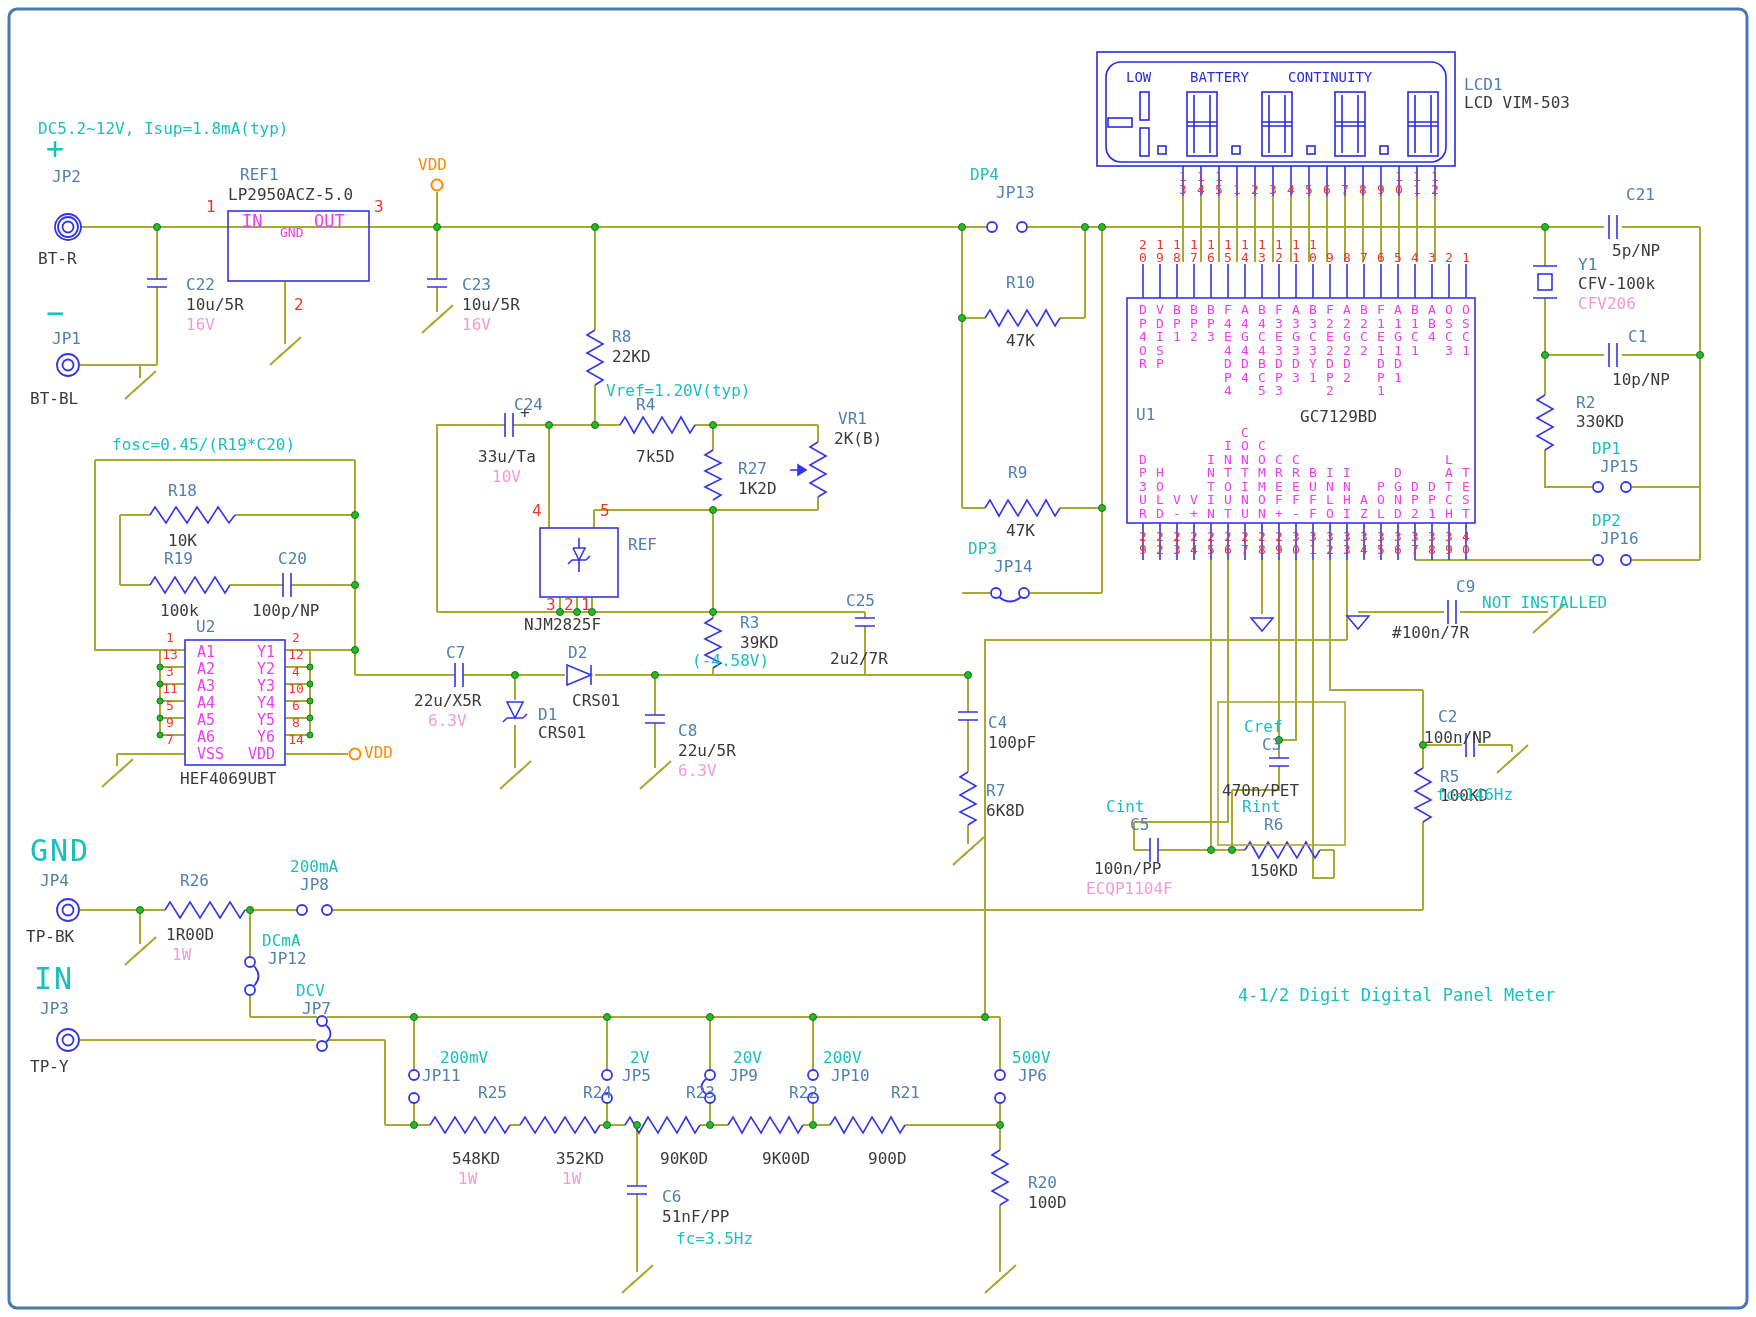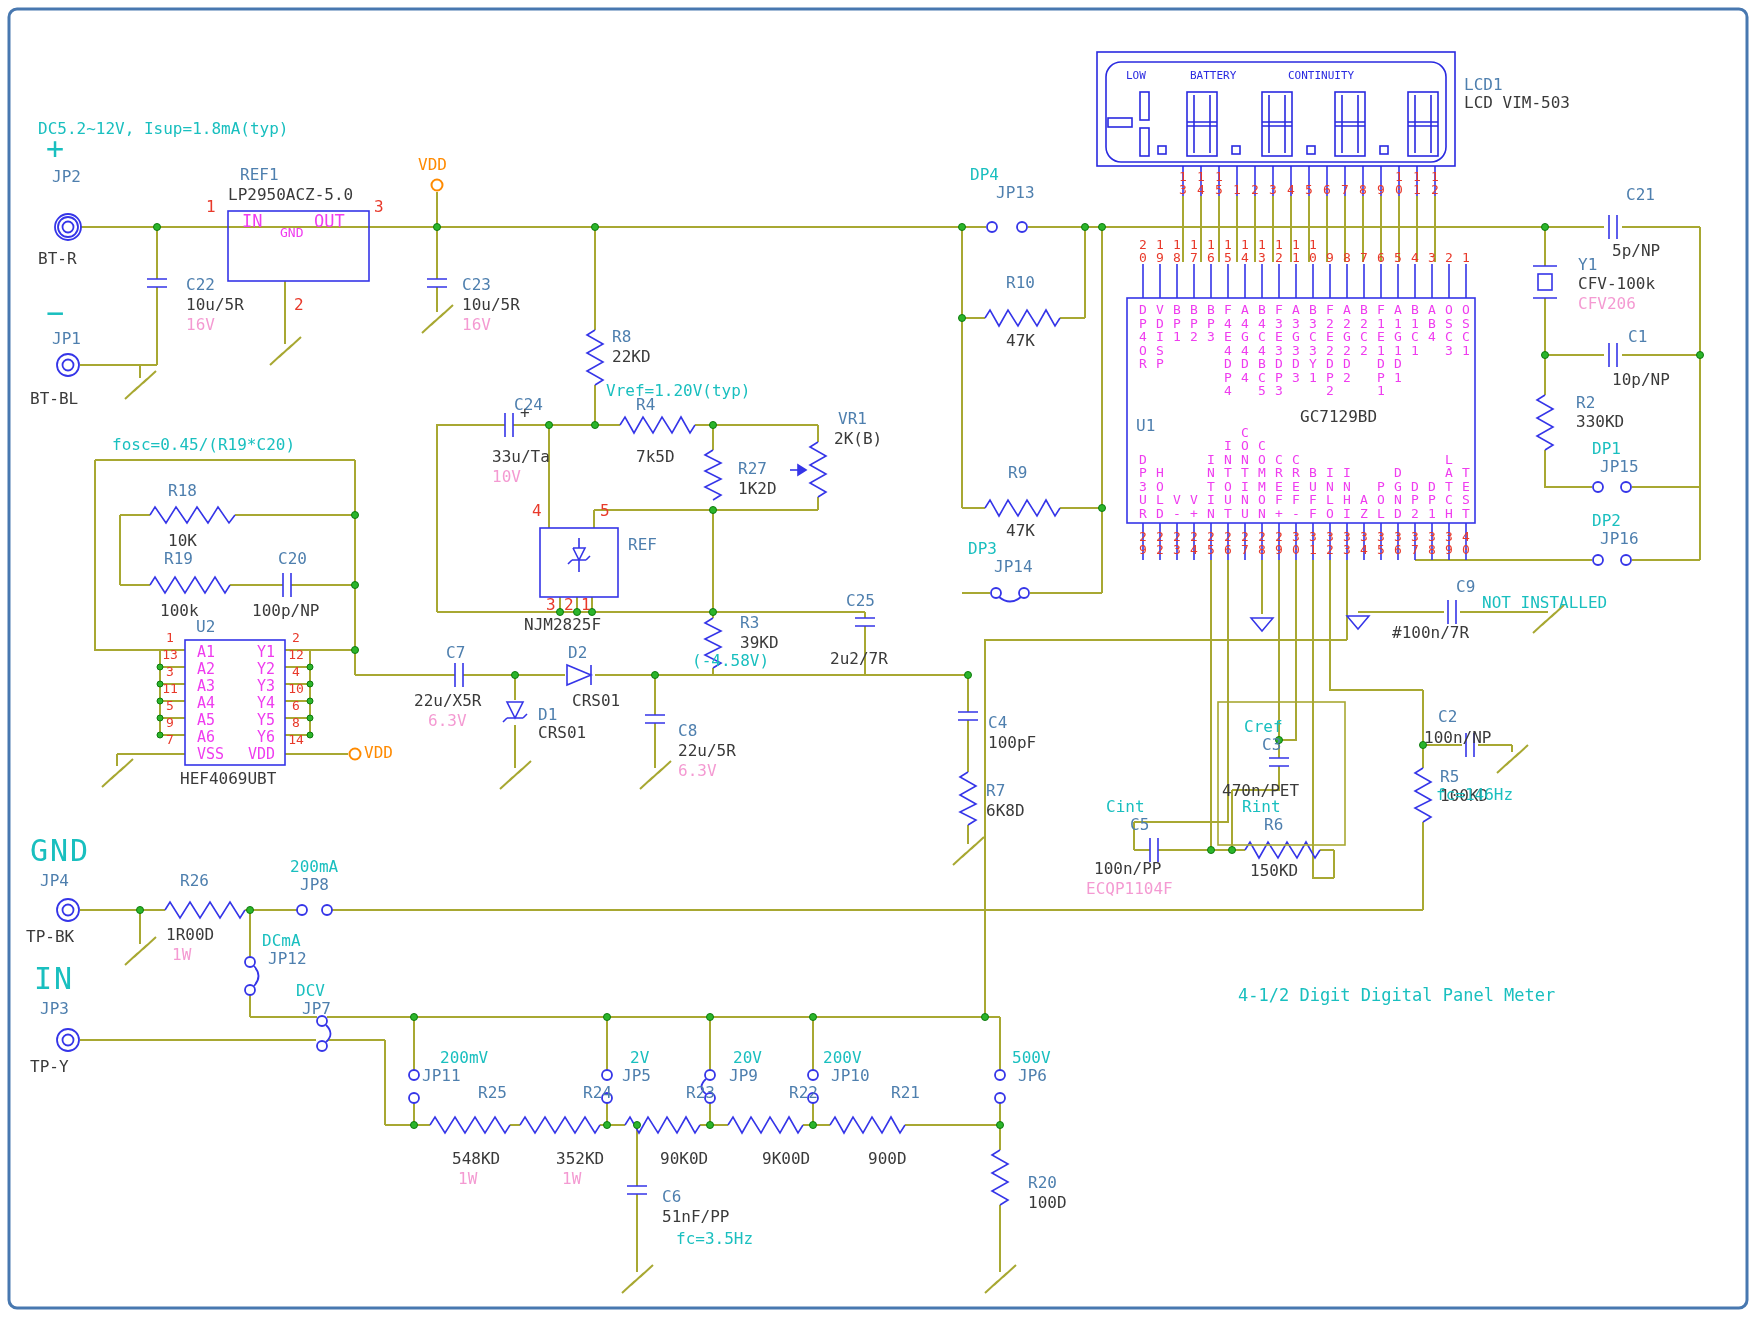--- a/index.html
+++ b/index.html
@@ -10,21 +10,21 @@
   .c-ref{color:#4e7fae}
   .c-dk{color:#3a3a3a}
   .c-cyan{color:#19bfbf}
   .c-pink{color:#f49ad2}
   .c-red{color:#e8392a}
   .c-mag{color:#ef3cef}
   .c-org{color:#ff8a00}
   .c-blue{color:#2a2ae0}
   .big{font-size:30px;letter-spacing:2px}
   .t17{font-size:17px}
-  .t13{font-size:11px}
+  .t13{font-size:14px}
   .vc{width:15px;word-break:break-all;text-align:center;font-size:13px;line-height:13.5px}
   .pf{position:absolute;display:flex;align-items:flex-end}
   .pf>div{width:14px;margin-right:3px;font-size:13px;line-height:13px;word-break:break-all;
           text-align:center;color:#e8392a}
   .pf.p18>div{margin-right:4px}
   .pf.topal{align-items:flex-start}
   .cols{position:absolute;display:flex;align-items:flex-start}
   .cols>div{width:14px;margin-right:3px;font-size:13px;line-height:13.5px;word-break:break-all;
             text-align:center;color:#ef3cef}
   .cols.botal{align-items:flex-end}
@@ -303,21 +303,21 @@
 <div class="lb c-dk" style="left:462px;top:296px">10u/5R</div>
 <div class="lb c-pink" style="left:462px;top:316px">16V</div>
 
 <div class="lb c-ref" style="left:612px;top:328px">R8</div>
 <div class="lb c-dk" style="left:612px;top:348px">22KD</div>
 <div class="lb c-cyan" style="left:606px;top:382px">Vref=1.20V(typ)</div>
 <div class="lb c-ref" style="left:636px;top:396px">R4</div>
 <div class="lb c-dk" style="left:636px;top:448px">7k5D</div>
 <div class="lb c-ref" style="left:514px;top:396px">C24</div>
 <div class="lb c-dk" style="left:520px;top:404px">+</div>
-<div class="lb c-dk" style="left:492px;top:448px">33u/Ta</div>
+<div class="lb c-dk" style="left:478px;top:448px">33u/Ta</div>
 <div class="lb c-pink" style="left:492px;top:468px">10V</div>
 <div class="lb c-ref" style="left:838px;top:410px">VR1</div>
 <div class="lb c-dk" style="left:834px;top:430px">2K(B)</div>
 <div class="lb c-ref" style="left:738px;top:460px">R27</div>
 <div class="lb c-dk" style="left:738px;top:480px">1K2D</div>
 <div class="lb c-ref" style="left:628px;top:536px">REF</div>
 <div class="lb c-dk" style="left:524px;top:616px">NJM2825F</div>
 <div class="lb c-red" style="left:532px;top:502px">4</div>
 <div class="lb c-red" style="left:600px;top:502px">5</div>
 <div class="lb c-red" style="left:546px;top:596px">3</div>
@@ -512,21 +512,21 @@
       <div>32</div>
       <div>33</div>
       <div>34</div>
       <div>35</div>
       <div>36</div>
       <div>37</div>
       <div>38</div>
       <div>39</div>
       <div>40</div>
     </div>
-<div class="lb c-ref" style="left:1136px;top:417px">U1</div>
+<div class="lb c-ref" style="left:1136px;top:406px">U1</div>
 <div class="lb c-dk" style="left:1300px;top:408px">GC7129BD</div>
 
 <div class="lb c-ref" style="left:988px;top:714px">C4</div>
 <div class="lb c-dk" style="left:988px;top:734px">100pF</div>
 <div class="lb c-ref" style="left:986px;top:782px">R7</div>
 <div class="lb c-dk" style="left:986px;top:802px">6K8D</div>
 <div class="lb c-cyan" style="left:1106px;top:798px">Cint</div>
 <div class="lb c-ref" style="left:1130px;top:816px">C5</div>
 <div class="lb c-dk" style="left:1094px;top:860px">100n/PP</div>
 <div class="lb c-pink" style="left:1086px;top:880px">ECQP1104F</div>

